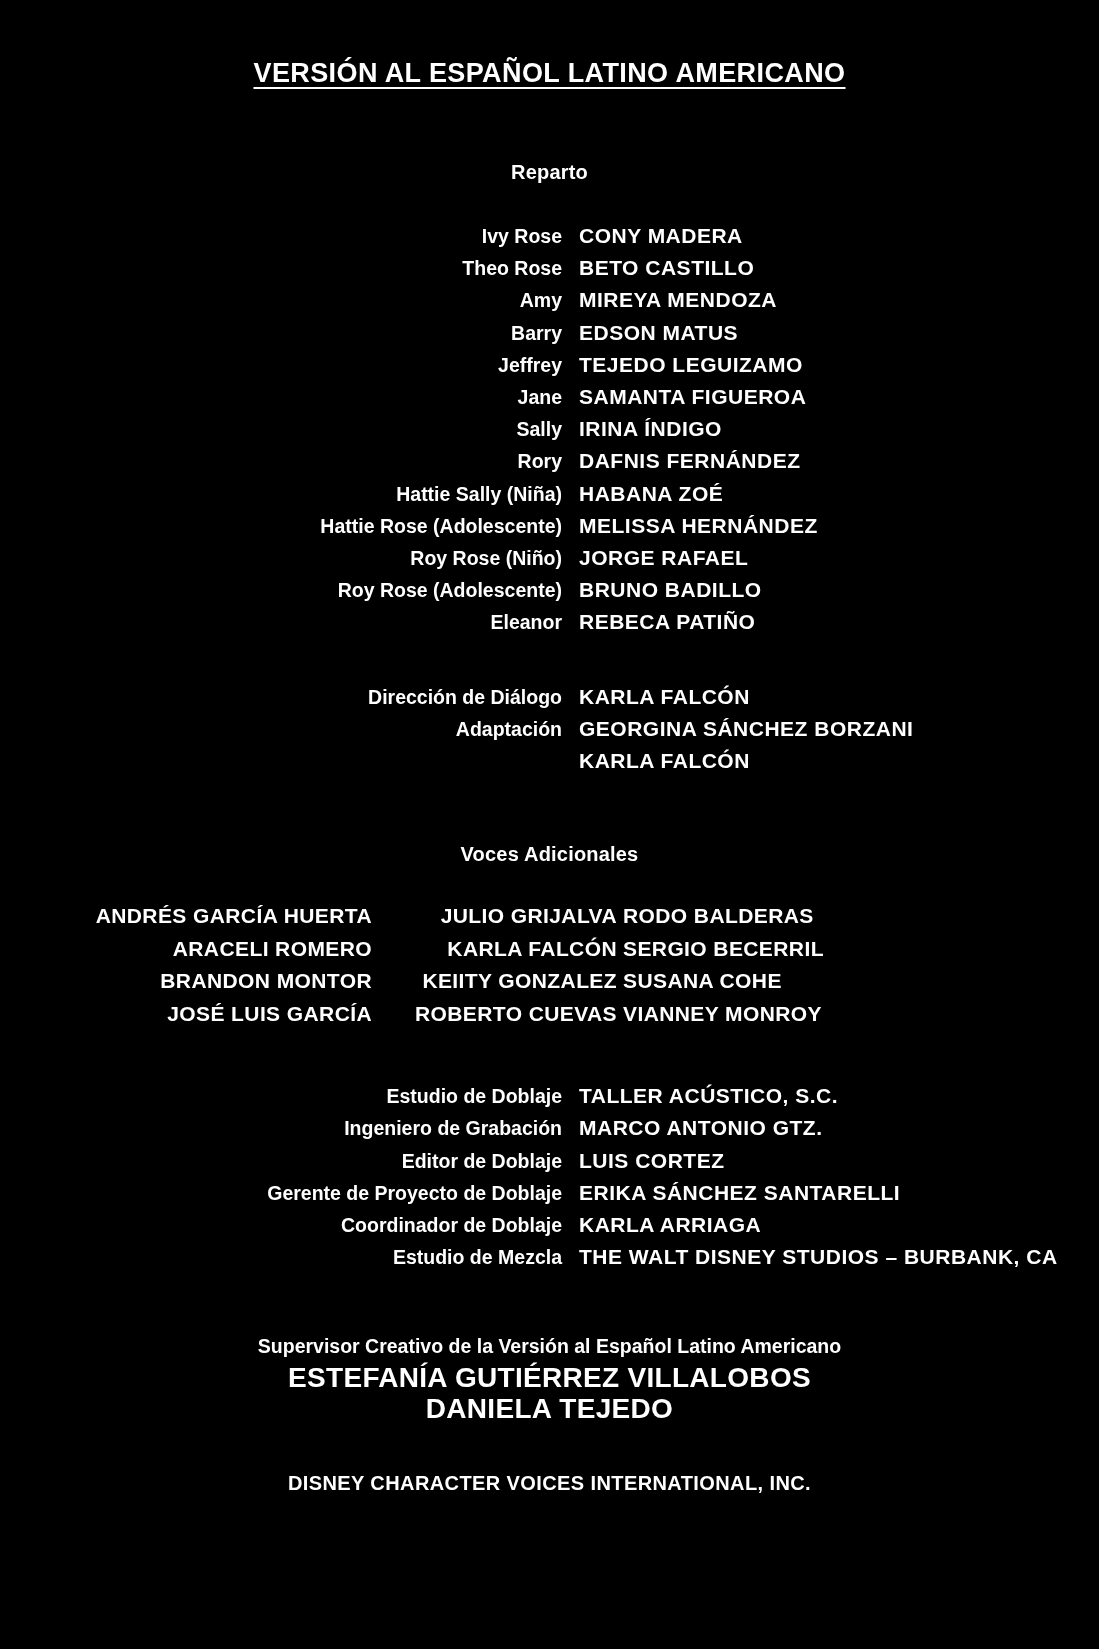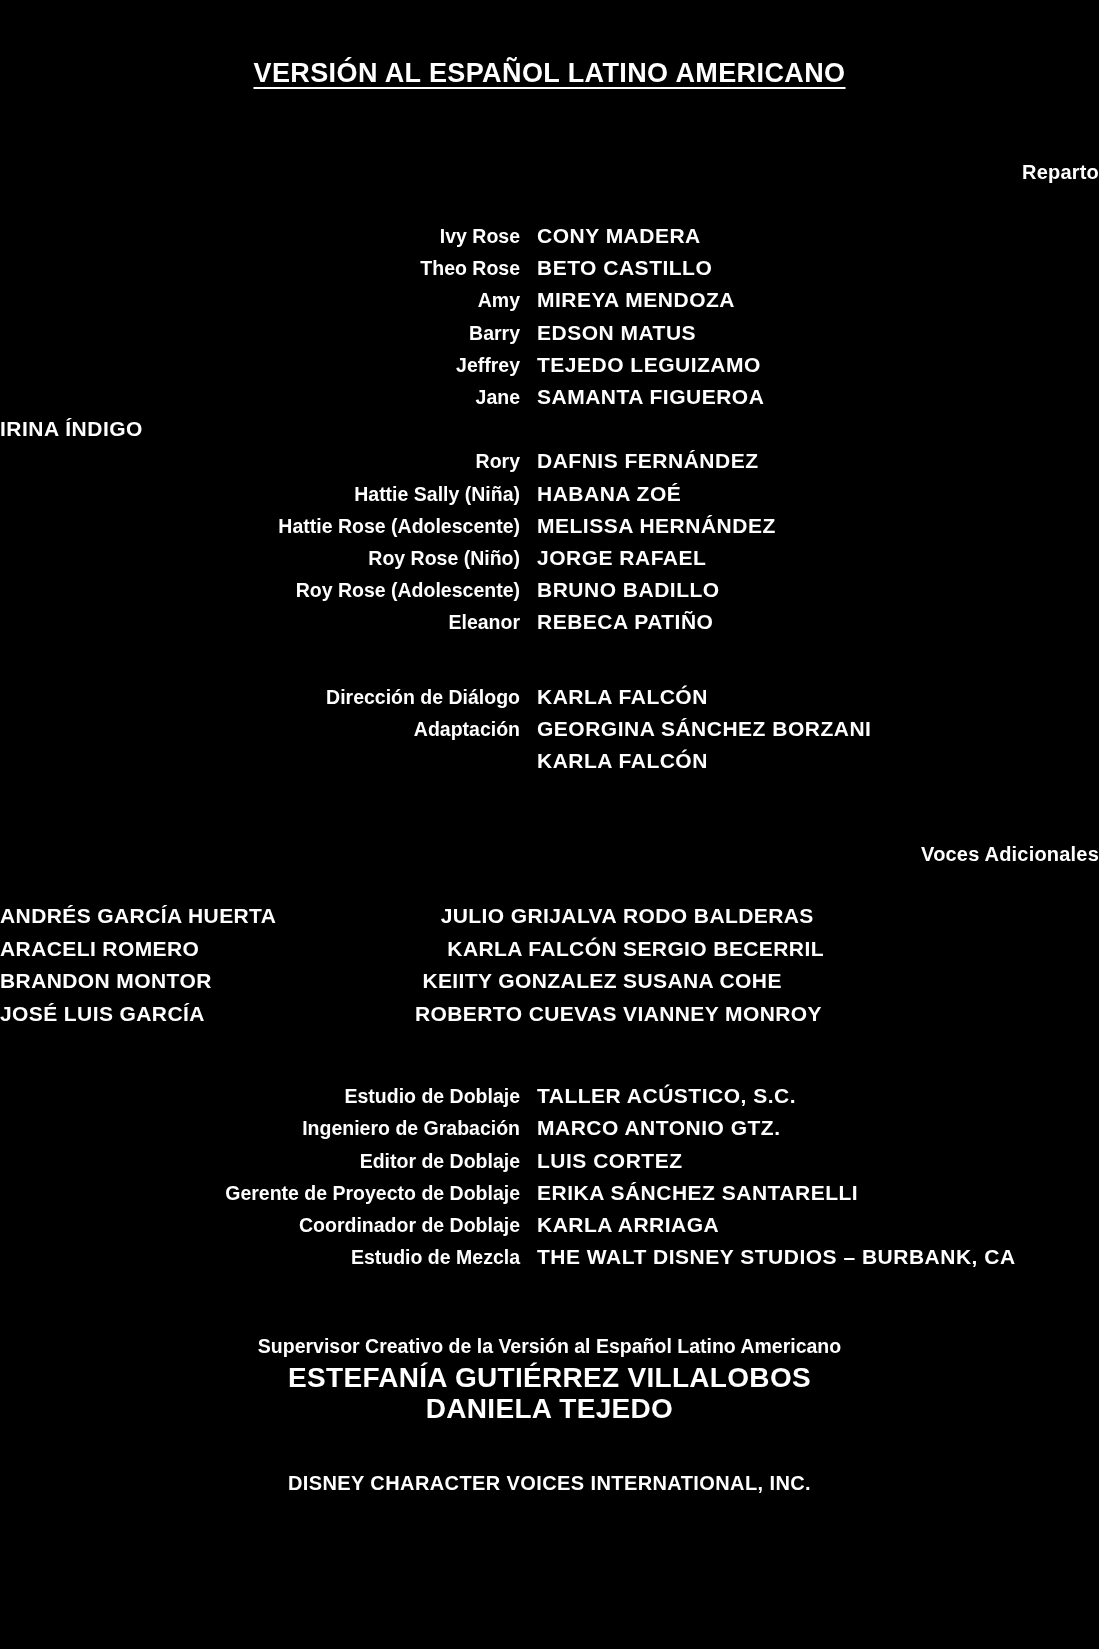--- a/index.html
+++ b/index.html
@@ -29,35 +29,36 @@
     font-size: 27px;
     font-weight: bold;
     letter-spacing: 0.4px;
     text-decoration: underline;
     text-underline-offset: 5px;
     margin-top: 58px;
   }
 
   
   .section-head {
-    text-align: right;
+    text-align: center;
     font-size: 20px;
     font-weight: bold;
     letter-spacing: 0.2px;
   }
   .section-head.reparto { margin-top: 72px; }
   .section-head.voces   { margin-top: 66px; }
 
   
   .pair-block {
     width: 100%;
   }
   .pair-row {
     display: flex;
     align-items: center;
+    padding-left: 42px;
   }
   .pair-row .role {
     width: 520px;
     text-align: right;
     padding-right: 17px;
     font-size: 19.5px;
     font-weight: bold;
     white-space: nowrap;
     line-height: 32.2px;
   }
@@ -84,21 +85,21 @@
     column-gap: 0;
     row-gap: 0;
   }
   .voices-grid .vcell {
     font-size: 21px;
     font-weight: bold;
     letter-spacing: 0.4px;
     line-height: 32.5px;
     white-space: nowrap;
   }
-  .voices-grid .col0 { }
+  .voices-grid .col0 { text-align: right; }
   .voices-grid .col1 { text-align: right; }
   .voices-grid .col2 { text-align: left; padding-left: 6px; }
 
   
   .supervisor {
     margin-top: 58px;
     text-align: center;
   }
   .supervisor .sup-label {
     font-size: 19.5px;
@@ -148,20 +149,21 @@
     </div>
     <div class="pair-row">
       <div class="role">Jeffrey</div>
       <div class="actor">TEJEDO LEGUIZAMO</div>
     </div>
     <div class="pair-row">
       <div class="role">Jane</div>
       <div class="actor">SAMANTA FIGUEROA</div>
     </div>
     <div class="pair-row">
+      <div class="role">Sally</div>
       <div class="actor">IRINA ÍNDIGO</div>
     </div>
     <div class="pair-row">
       <div class="role">Rory</div>
       <div class="actor">DAFNIS FERNÁNDEZ</div>
     </div>
     <div class="pair-row">
       <div class="role">Hattie Sally (Niña)</div>
       <div class="actor">HABANA ZOÉ</div>
     </div>

